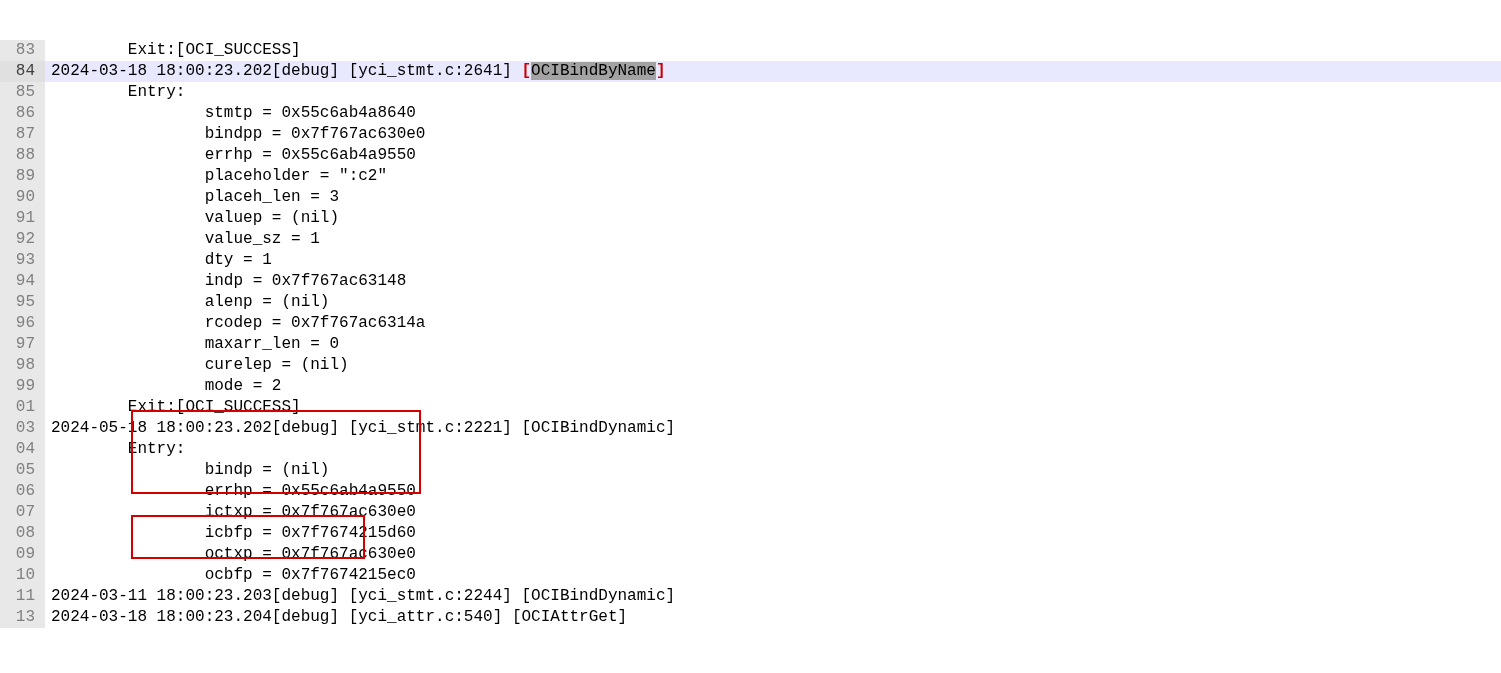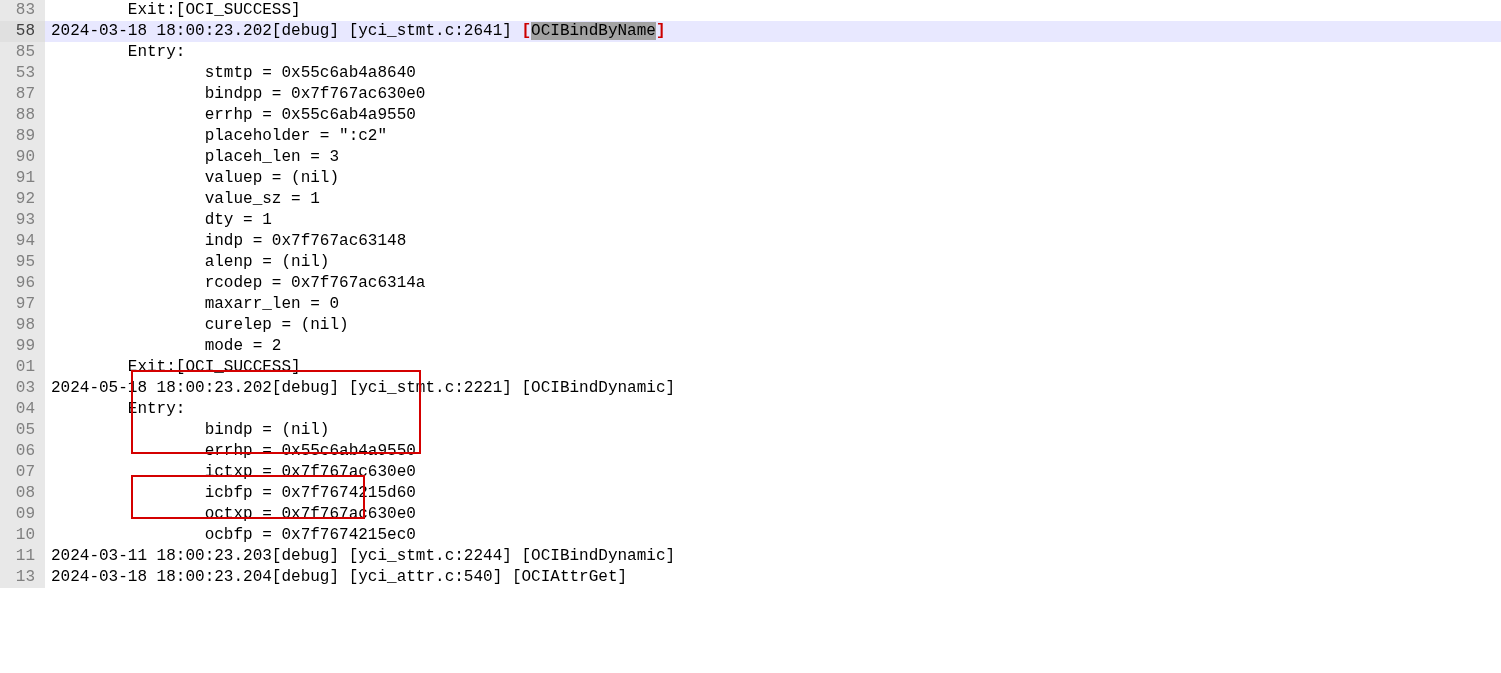--- a/index.html
+++ b/index.html
@@ -7,20 +7,21 @@
     margin: 0;
     font-family: Consolas, 'Courier New', monospace;
     font-size: 16px;
     background: #fff;
     color: #000;
     line-height: 21px;
   }
   .editor {
     position: relative;
     width: 1501px;
+    margin-top: 40px;
   }
   .line-row {
     display: flex;
     align-items: stretch;
     height: 21px;
     white-space: pre;
   }
   .gutter {
     width: 45px;
     text-align: right;
@@ -50,23 +51,23 @@
   #box-c { left: 131px; top: 621px;  width: 290px; height: 47px; }
 </style>
 </head>
 <body>
 
 <div class="editor" id="editor">
   <div class="box" id="box-a"></div>
   <div class="box" id="box-b"></div>
   <div class="box" id="box-c"></div>
 <div class="line-row"><div class="gutter">83</div><div class="code">        Exit:[OCI_SUCCESS]</div></div>
-    <div class="line-row line-active"><div class="gutter">58</div><div class="code"><span>2024-03-18 18:00:23.202[debug] [yci_stmt.c:2641] </span><span class="r">[</span><span class="hl">OCIBindByName</span><span class="r">]</span></div></div>
+    <div class="line-row line-active"><div class="gutter">84</div><div class="code"><span>2024-03-18 18:00:23.202[debug] [yci_stmt.c:2641] </span><span class="r">[</span><span class="hl">OCIBindByName</span><span class="r">]</span></div></div>
     <div class="line-row"><div class="gutter">85</div><div class="code">        Entry:</div></div>
-    <div class="line-row"><div class="gutter">53</div><div class="code">                stmtp = 0x55c6ab4a8640</div></div>
+    <div class="line-row"><div class="gutter">86</div><div class="code">                stmtp = 0x55c6ab4a8640</div></div>
     <div class="line-row"><div class="gutter">87</div><div class="code">                bindpp = 0x7f767ac630e0</div></div>
     <div class="line-row"><div class="gutter">88</div><div class="code">                errhp = 0x55c6ab4a9550</div></div>
     <div class="line-row"><div class="gutter">89</div><div class="code">                placeholder = ":c2"</div></div>
     <div class="line-row"><div class="gutter">90</div><div class="code">                placeh_len = 3</div></div>
     <div class="line-row"><div class="gutter">91</div><div class="code">                valuep = (nil)</div></div>
     <div class="line-row"><div class="gutter">92</div><div class="code">                value_sz = 1</div></div>
     <div class="line-row"><div class="gutter">93</div><div class="code">                dty = 1</div></div>
     <div class="line-row"><div class="gutter">94</div><div class="code">                indp = 0x7f767ac63148</div></div>
     <div class="line-row"><div class="gutter">95</div><div class="code">                alenp = (nil)</div></div>
     <div class="line-row"><div class="gutter">96</div><div class="code">                rcodep = 0x7f767ac6314a</div></div>

